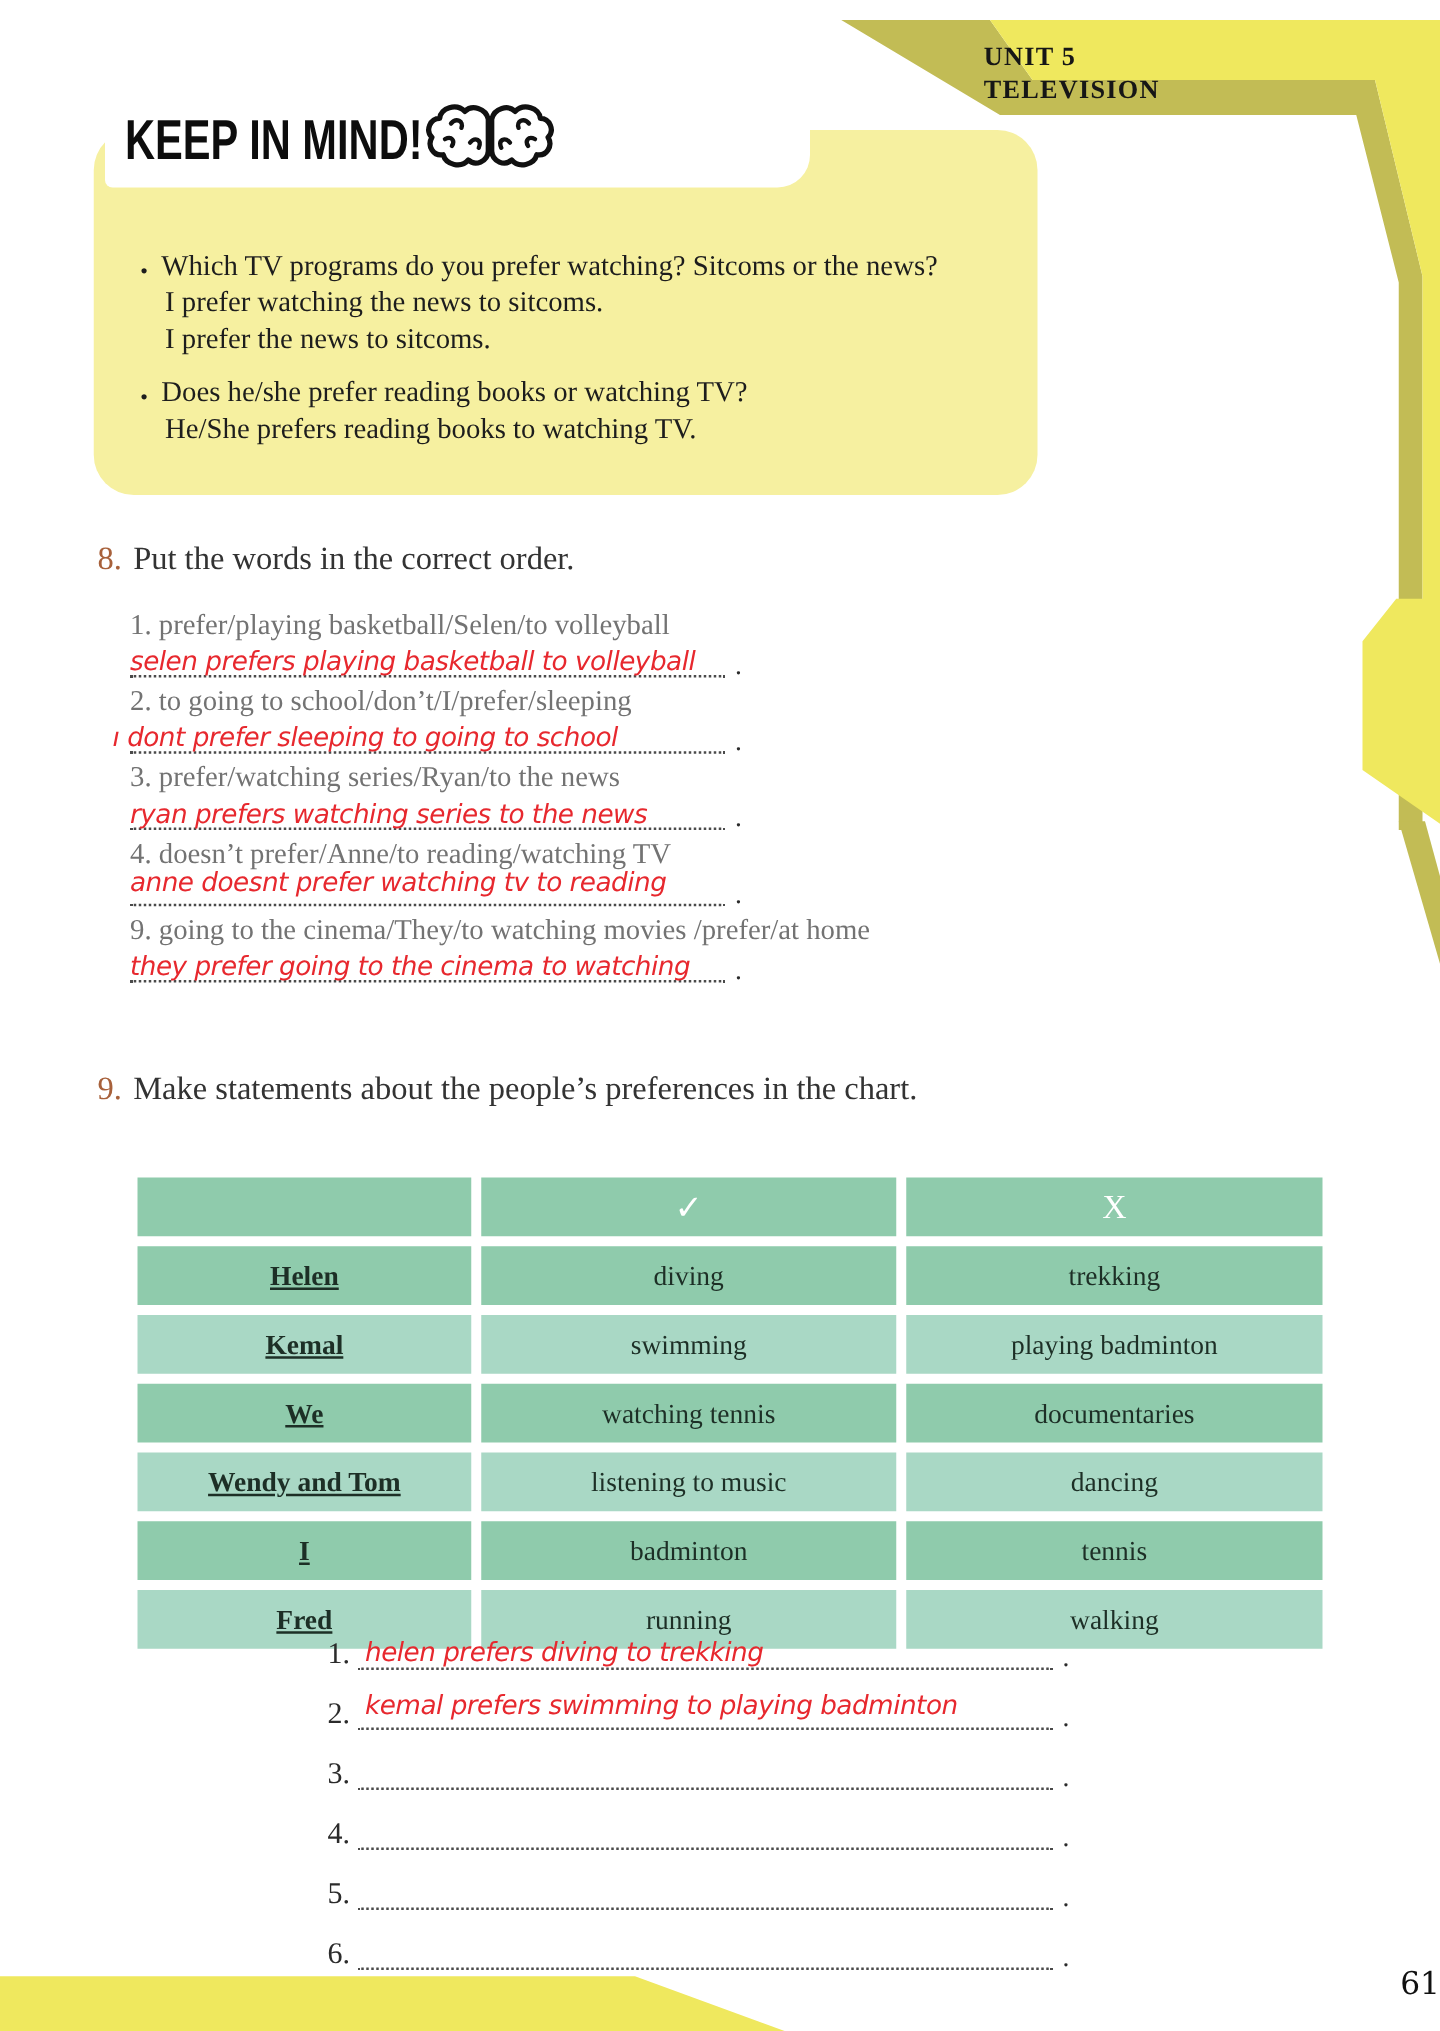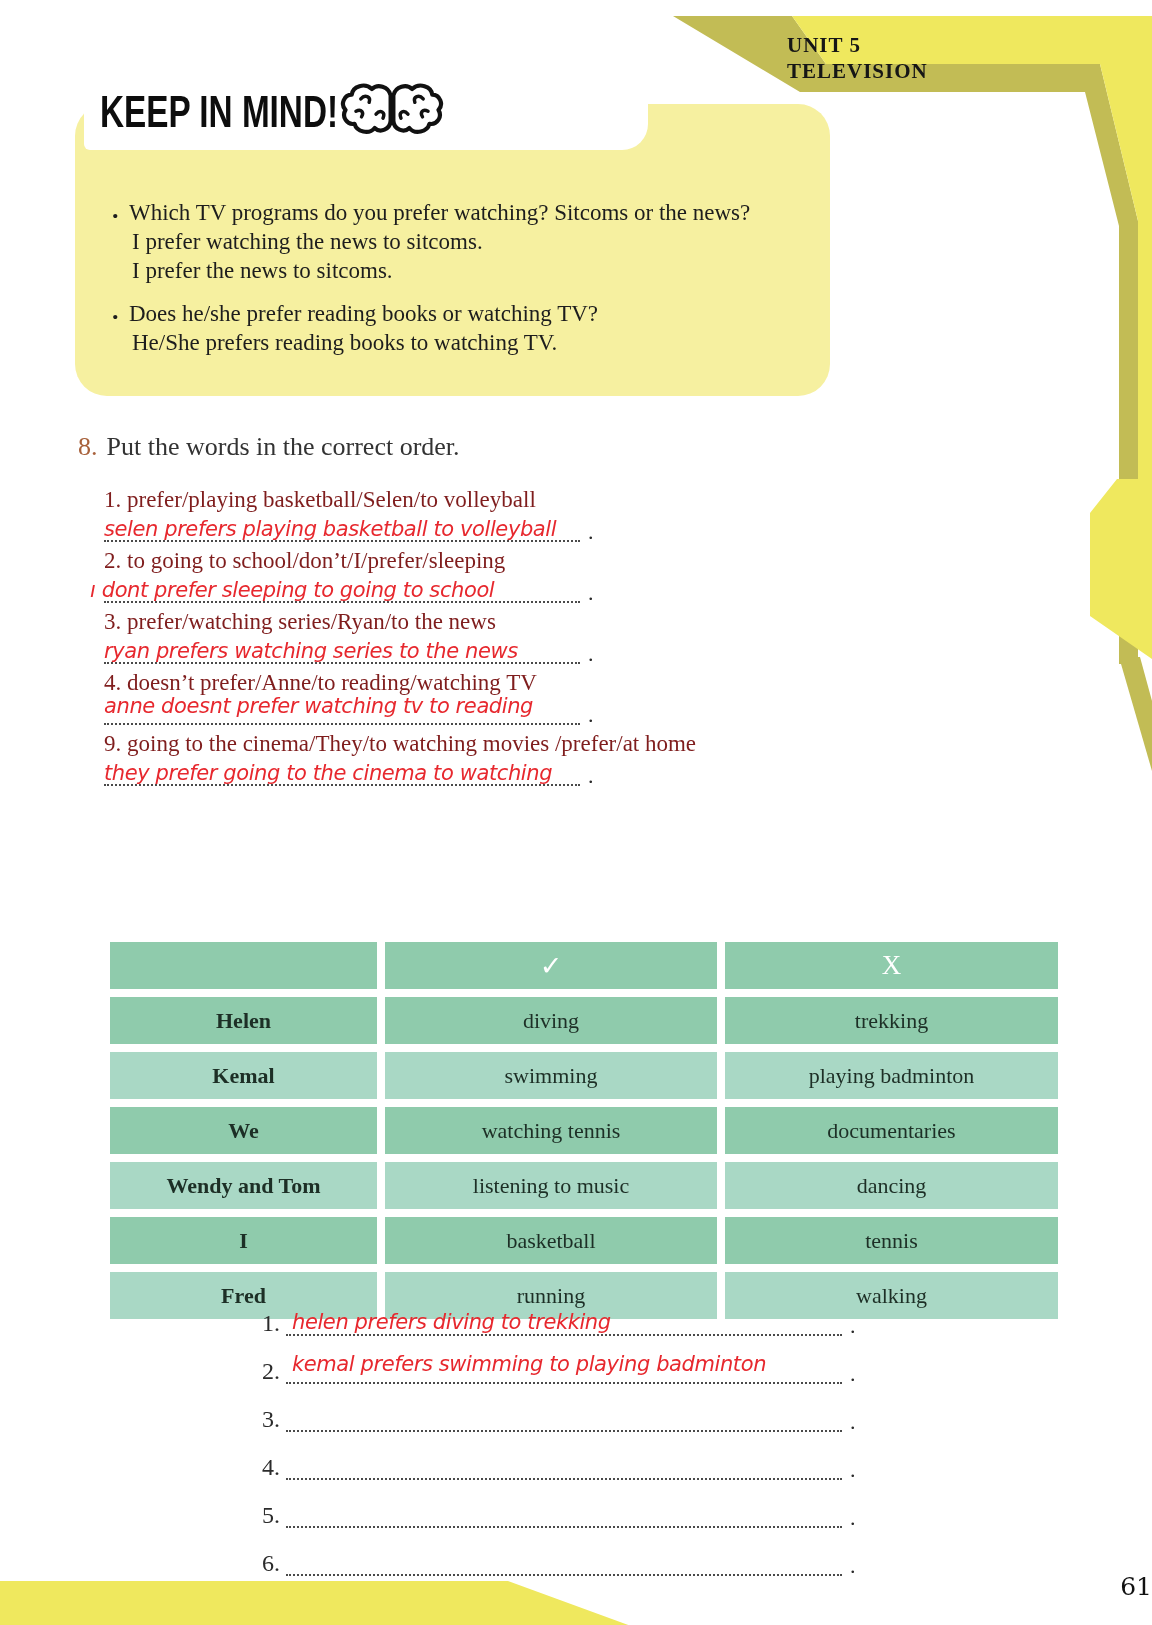--- a/index.html
+++ b/index.html
@@ -43,38 +43,38 @@
   .kim-line{margin-left:3px;}
   .kim-line:first-of-type{margin-left:0;}
 
   
   .ex{position:absolute;left:78px;z-index:1;}
   #ex8{top:414px;width:740px;}
   #ex9{top:838px;width:900px;}
   .ex-head{font-size:26px;line-height:34px;color:#333;margin-bottom:22px;}
   .ex-num{color:var(--brown);margin-right:9px;}
   .q-item{margin-left:26px;margin-bottom:5px;}
-  .q-prompt{font-size:23px;line-height:27px;color:#7f1d1d;}
+  .q-prompt{font-size:23px;line-height:27px;color:#737373;}
   .ansrow{display:flex;align-items:flex-end;}
   .ansline{position:relative;width:476px;height:27px;
     border-bottom:2px dotted var(--dots);}
   .hand{position:absolute;left:0;bottom:-1px;white-space:nowrap;
     font-family:"DejaVu Sans",sans-serif;font-size:21px;letter-spacing:-0.4px;
     color:var(--red);font-style:italic;}
   .suffix{margin-left:8px;font-size:22px;color:#2b2b2b;line-height:20px;}
 
   
   .chart{position:absolute;left:110px;top:926px;z-index:1;display:grid;
     grid-template-columns:267px 332px 333px;gap:8px;}
   .cell{height:47px;display:flex;align-items:center;justify-content:center;
     font-size:22px;color:#1d2f26;}
   .c-dark{background:var(--teal-dark);}
   .c-light{background:var(--teal-light);}
   .hdr{color:#fff;font-size:27px;}
-  .nm{font-weight:bold;}
+  .nm{font-weight:bold;text-decoration:underline;}
 
   
   .answers{position:absolute;left:252px;top:1272px;z-index:1;}
   .a-row{display:flex;align-items:flex-end;height:48px;}
   .a-num{width:28px;text-align:right;font-size:24px;color:#2b2b2b;margin-right:6px;line-height:26px;}
   .a-line{position:relative;width:556px;height:30px;border-bottom:2px dotted var(--dots);}
   .a-line .hand{left:6px;bottom:0;}
 
   .pagenum{position:absolute;left:0;top:1556px;width:100%;text-align:right;z-index:2;
     font-family:"DejaVu Serif",serif;font-size:25px;color:#111;}
@@ -170,20 +170,23 @@
       <div class="q-prompt">9. going to the cinema/They/to watching movies /prefer/at home</div>
       <div class="ansrow">
         <div class="ansline">
             <span class="hand">they prefer going to the cinema to watching</span>
           </div>
         <span class="suffix">.</span>
       </div>
     </div>
   </div>
 
+  <div class="ex" id="ex9">
+    <div class="ex-head"><span class="ex-num">9.</span><span>Make statements about the people’s preferences in the chart.</span></div>
+  </div>
 
   <div class="chart">
     <div class="cell c-dark hdr"></div>
     <div class="cell c-dark hdr">✓</div>
     <div class="cell c-dark hdr">X</div>
 
     <div class="cell c-dark nm">Helen</div>
     <div class="cell c-dark">diving</div>
     <div class="cell c-dark">trekking</div>
 
@@ -193,21 +196,21 @@
 
     <div class="cell c-dark nm">We</div>
     <div class="cell c-dark">watching tennis</div>
     <div class="cell c-dark">documentaries</div>
 
     <div class="cell c-light nm">Wendy and Tom</div>
     <div class="cell c-light">listening to music</div>
     <div class="cell c-light">dancing</div>
 
     <div class="cell c-dark nm">I</div>
-    <div class="cell c-dark">basketball</div>
+    <div class="cell c-dark">badminton</div>
     <div class="cell c-dark">tennis</div>
 
     <div class="cell c-light nm">Fred</div>
     <div class="cell c-light">running</div>
     <div class="cell c-light">walking</div>
   </div>
 
   <div class="answers">
     <div class="a-row">
       <span class="a-num">1.</span>

